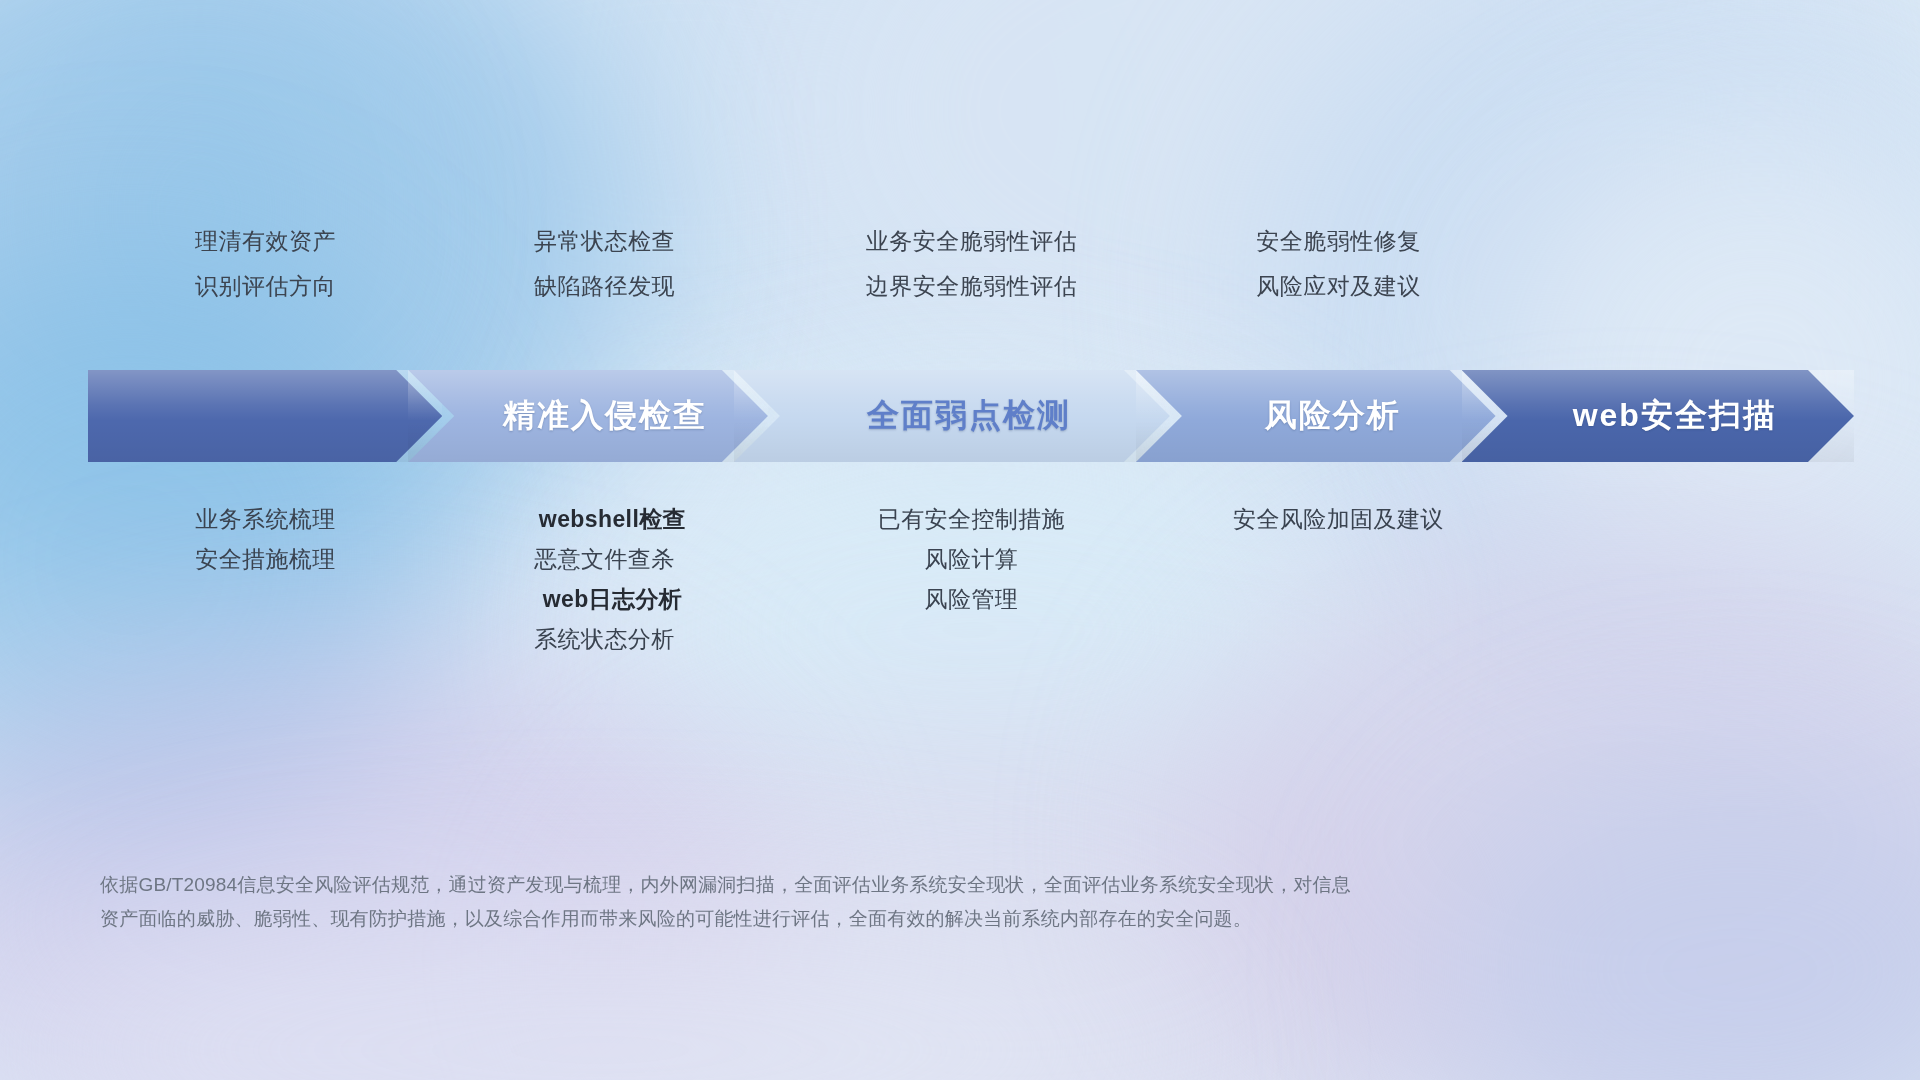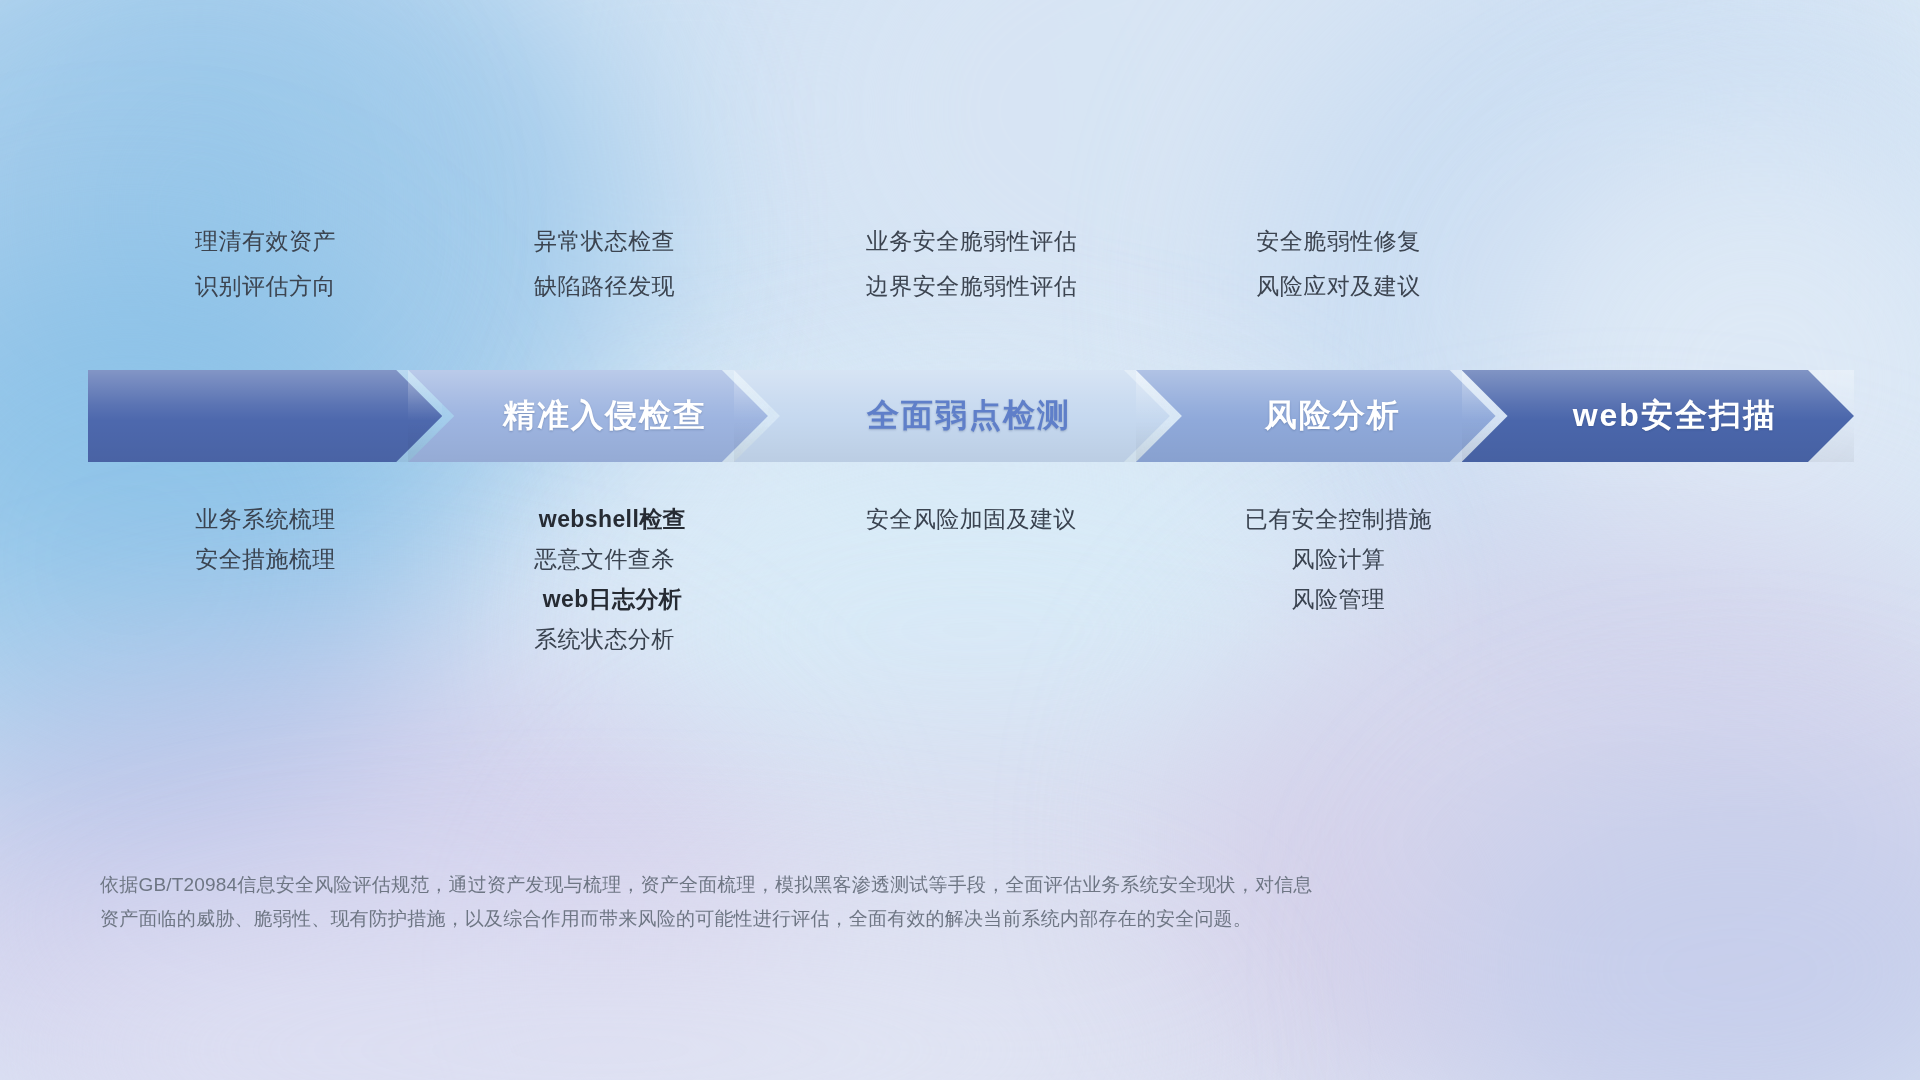--- a/index.html
+++ b/index.html
@@ -160,27 +160,27 @@
         <div class="bot-item">业务系统梳理</div>
         <div class="bot-item">安全措施梳理</div>
       </div>
     <div class="bot-col">
         <div class="bot-item strong">webshell检查</div>
         <div class="bot-item">恶意文件查杀</div>
         <div class="bot-item strong">web日志分析</div>
         <div class="bot-item">系统状态分析</div>
       </div>
     <div class="bot-col">
-        <div class="bot-item">安全风险加固及建议</div>
-      </div>
-    <div class="bot-col">
         <div class="bot-item">已有安全控制措施</div>
         <div class="bot-item">风险计算</div>
         <div class="bot-item">风险管理</div>
       </div>
+    <div class="bot-col">
+        <div class="bot-item">安全风险加固及建议</div>
+      </div>
   </div>
 
   <div id="footer">
-    <p>依据GB/T20984信息安全风险评估规范，通过资产发现与梳理，资产全面梳理，模拟黑客渗透测试等手段，全面评估业务系统安全现状，对信息</p>
+    <p>依据GB/T20984信息安全风险评估规范，通过资产发现与梳理，内外网漏洞扫描，全面评估业务系统安全现状，全面评估业务系统安全现状，对信息</p>
     <p>资产面临的威胁、脆弱性、现有防护措施，以及综合作用而带来风险的可能性进行评估，全面有效的解决当前系统内部存在的安全问题。</p>
   </div>
 
 </div>
 
 </body></html>

